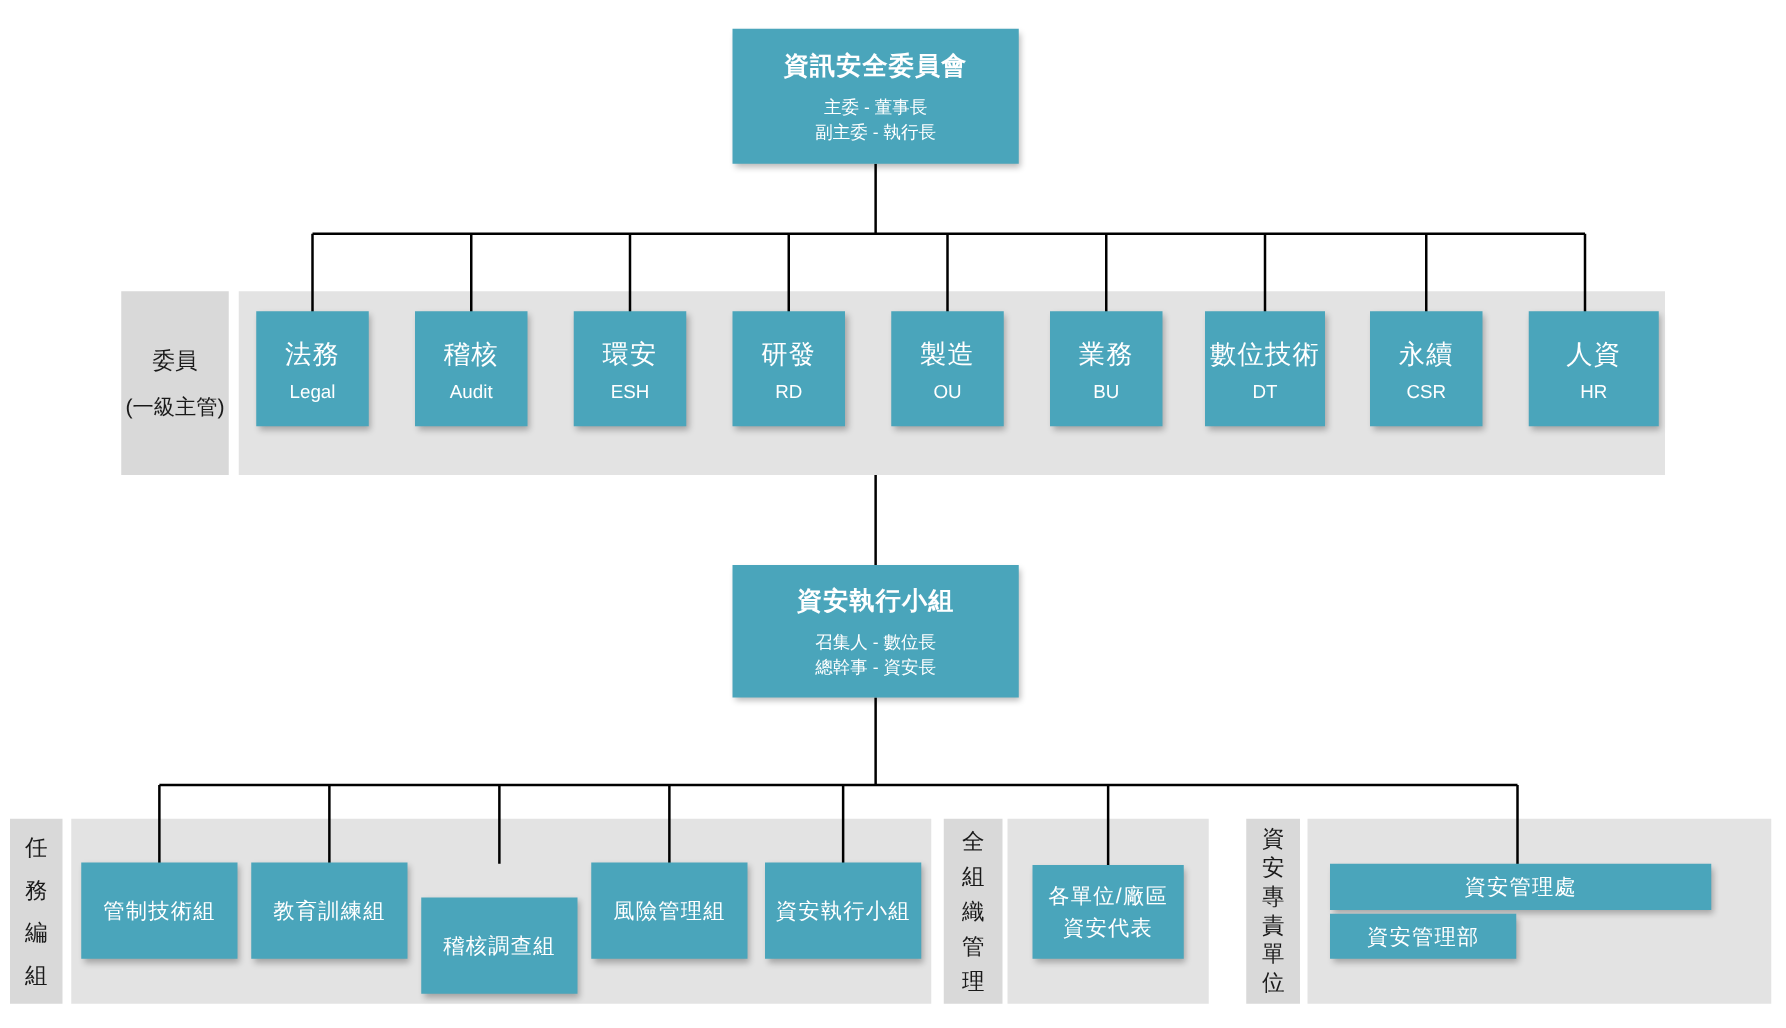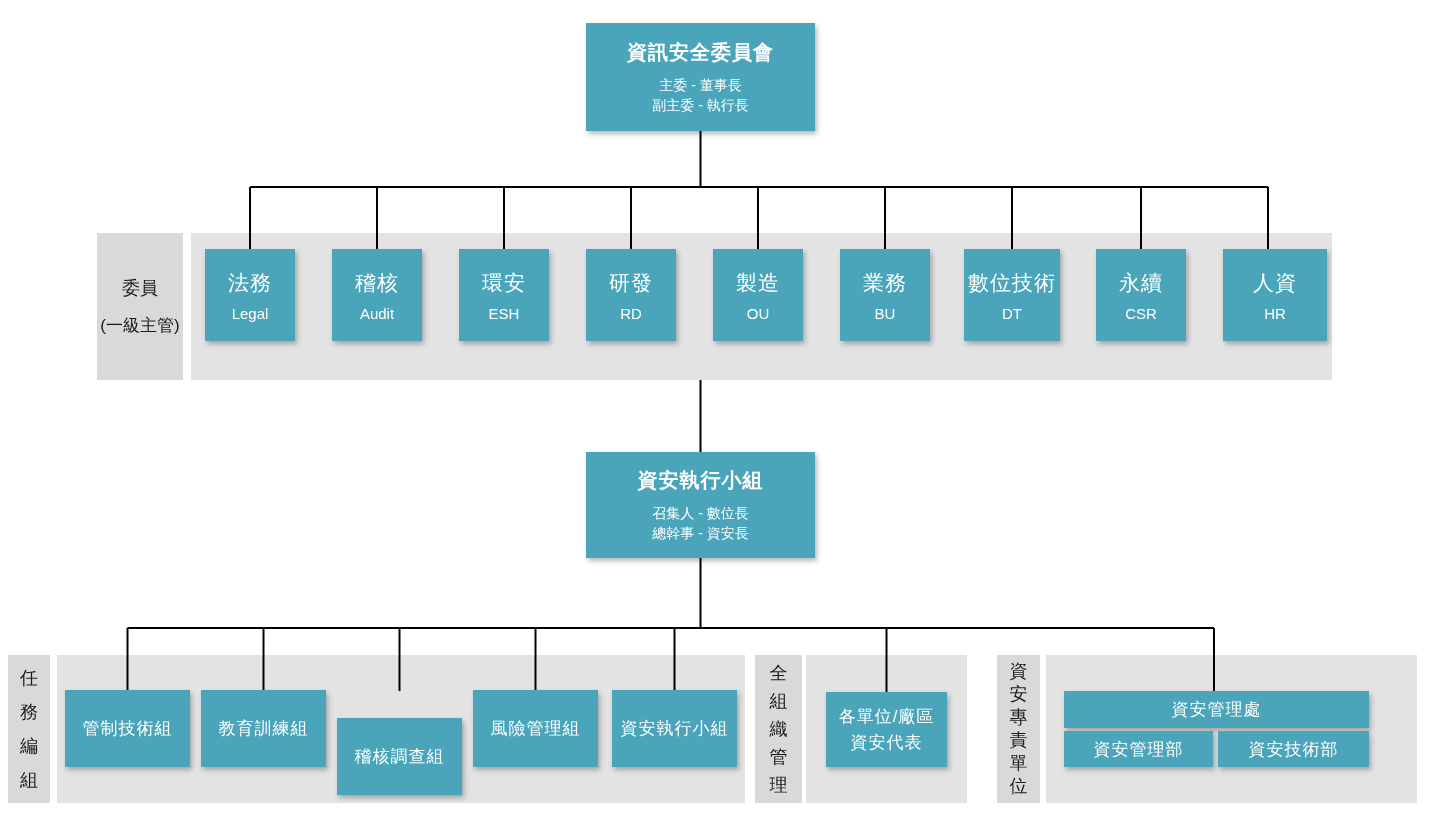--- a/index.html
+++ b/index.html
@@ -161,17 +161,14 @@
     <div class="team multiline">各單位/廠區
 資安代表</div>
   </div>
 
   <div class="tbox" style="left:1064px;top:691px;width:305px;height:37px;">
     <div class="team">資安管理處</div>
   </div>
   <div class="tbox" style="left:1064px;top:731px;width:149px;height:36px;">
     <div class="team">資安管理部</div>
   </div>
-  <div class="tbox" style="left:1218px;top:731px;width:151px;height:36px;">
-    <div class="team">資安技術部</div>
-  </div>
 
 </div>
 
 </body></html>

